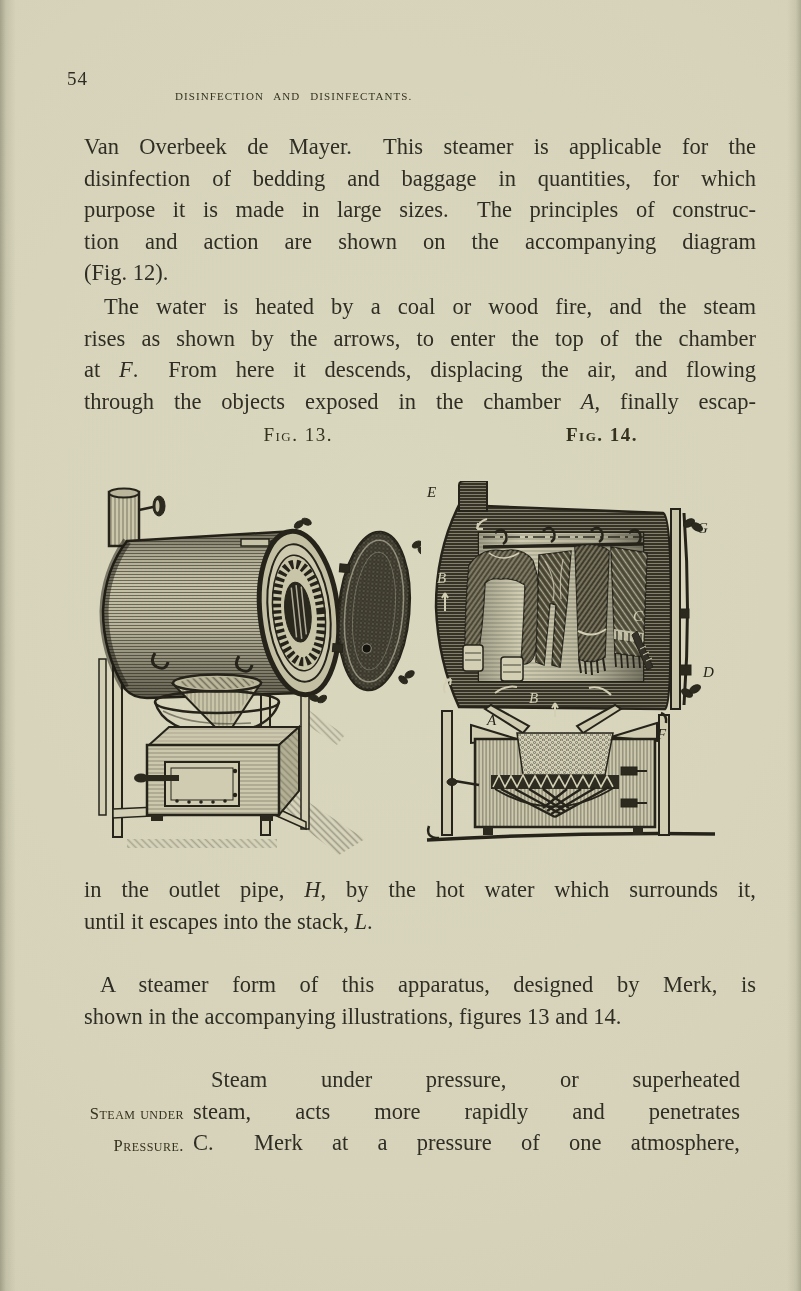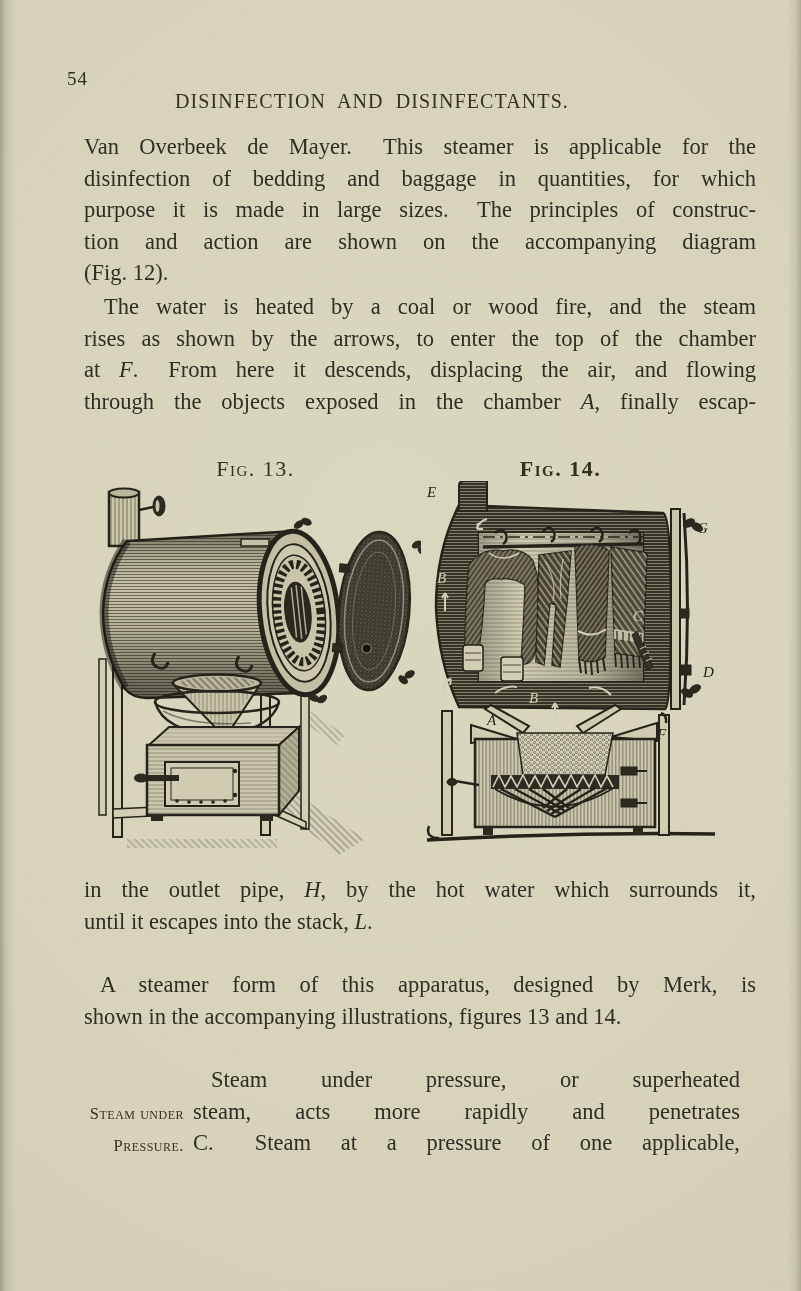--- a/index.html
+++ b/index.html
@@ -8,28 +8,28 @@
     position:relative;width:801px;height:1291px;
     background:
       linear-gradient(90deg, rgba(85,82,62,.38) 0px, rgba(85,82,62,.12) 6px, rgba(85,82,62,0) 16px),
       linear-gradient(270deg, rgba(85,82,62,.30) 0px, rgba(85,82,62,.10) 5px, rgba(85,82,62,0) 14px),
       radial-gradient(ellipse 120% 90% at 48% 42%, #dad7bf 0%, #d6d3ba 55%, #cecbb2 100%);
     font-family:"Liberation Serif","DejaVu Serif",serif;
     color:#2f2d23;
   }
   .abs{position:absolute;}
   .pagenum{left:67px;top:68px;font-size:19px;letter-spacing:1px;}
-  .runhead{left:175px;top:90px;font-size:20px;letter-spacing:1.1px;word-spacing:6px;color:#34321f;}
+  .runhead{left:175px;top:90px;font-size:11px;letter-spacing:1.1px;word-spacing:6px;color:#34321f;}
   .para{position:absolute;left:84px;width:672px;font-size:22.5px;line-height:31.6px;color:#302e24;}
   .para.narrow{left:193px;width:547px;}
   .tline{text-align:justify;text-align-last:justify;white-space:normal;}
   .tline.last{text-align-last:left;}
   .tline i{font-style:italic;}
-  .caption{position:absolute;top:456px;width:155px;text-align:center;font-variant:small-caps;
-           font-size:22px;letter-spacing:1.5px;color:#34321f;}
+  .caption{position:absolute;top:424px;width:155px;text-align:right;font-variant:small-caps;
+           font-size:19px;letter-spacing:1.5px;color:#34321f;}
   .cap13{left:178px;} .cap14{left:483px;font-weight:bold;}
   .sidenote{position:absolute;left:52px;top:1098px;width:132px;font-variant:small-caps;
             font-size:16.5px;line-height:31.6px;letter-spacing:.5px;color:#34321f;}
   .sidenote .tline{text-align:right;text-align-last:right;}
   svg text{font-family:"Liberation Serif","DejaVu Serif",serif;}
   .figsvg{position:absolute;}
 </style>
 </head>
 <body>
 
@@ -356,16 +356,16 @@
       <div class="tline last"><span>shown in the accompanying illustrations, figures 13 and 14.</span></div>
     </div>
 
   <div class="sidenote">
       <div class="tline last"><span>Steam under</span></div>
       <div class="tline last"><span>Pressure.</span></div>
     </div>
   <div class="para narrow" style="top:1064px">
       <div class="tline" style="text-indent: 18px;"><span>Steam under pressure, or superheated</span></div>
       <div class="tline"><span>steam, acts more rapidly and penetrates</span></div>
-      <div class="tline"><span>C.  Steam at a pressure of one applicable,</span></div>
+      <div class="tline"><span>C.  Merk at a pressure of one atmosphere,</span></div>
     </div>
 
 </div>
 
 </body></html>

